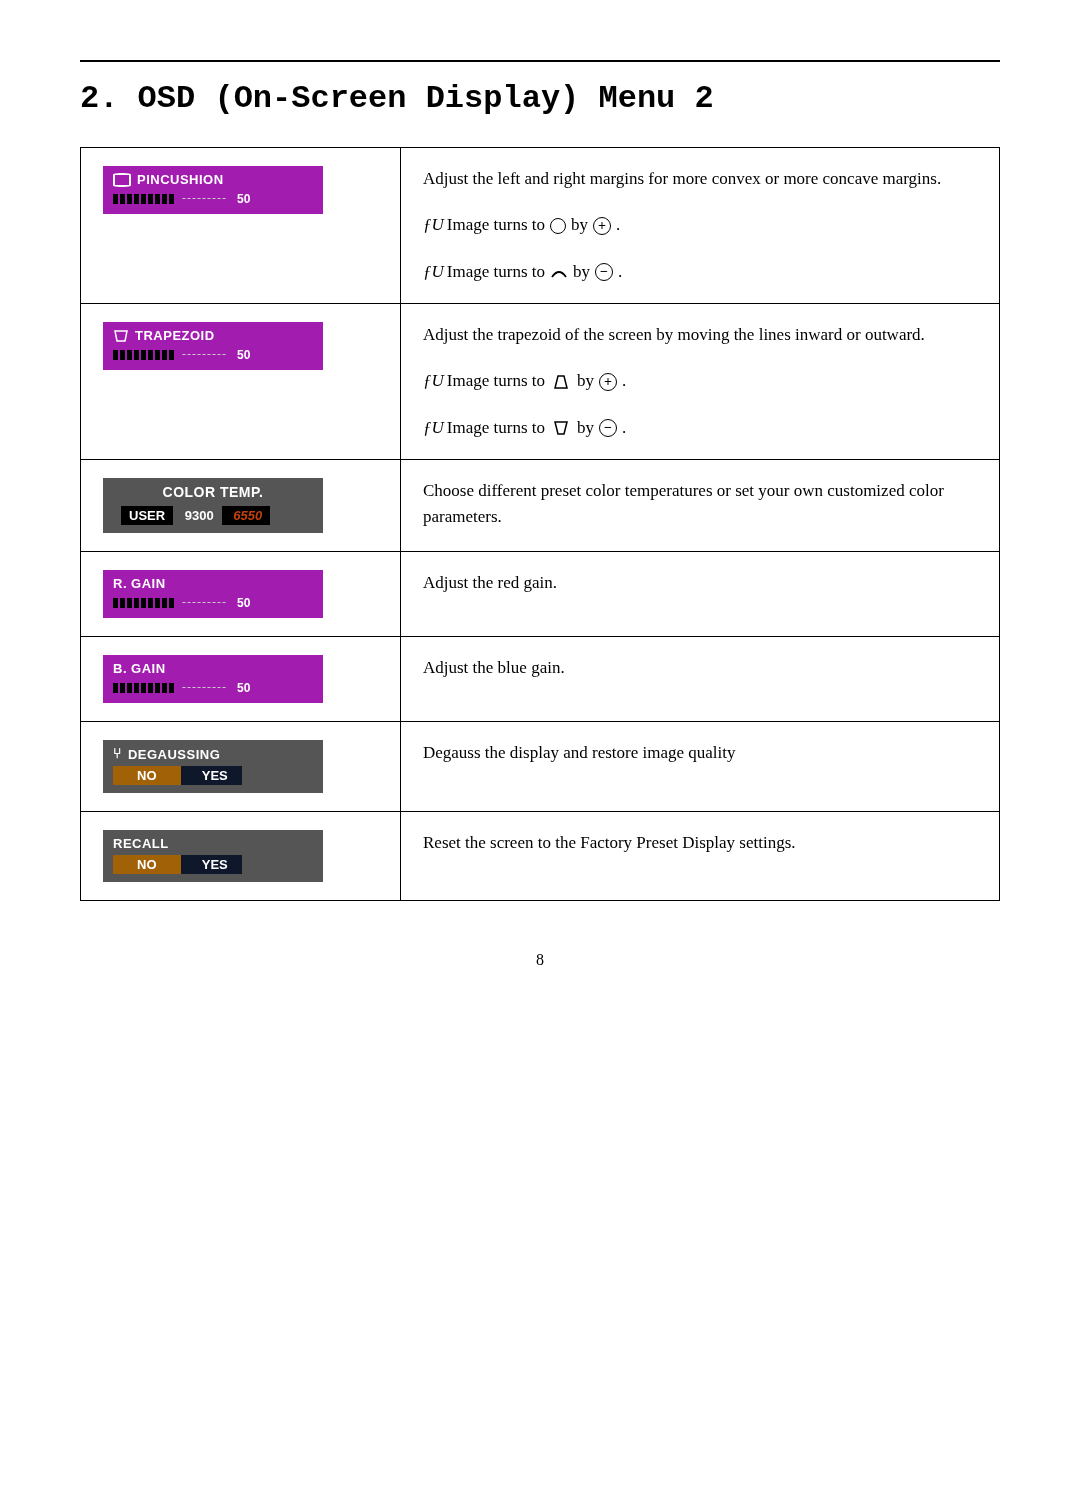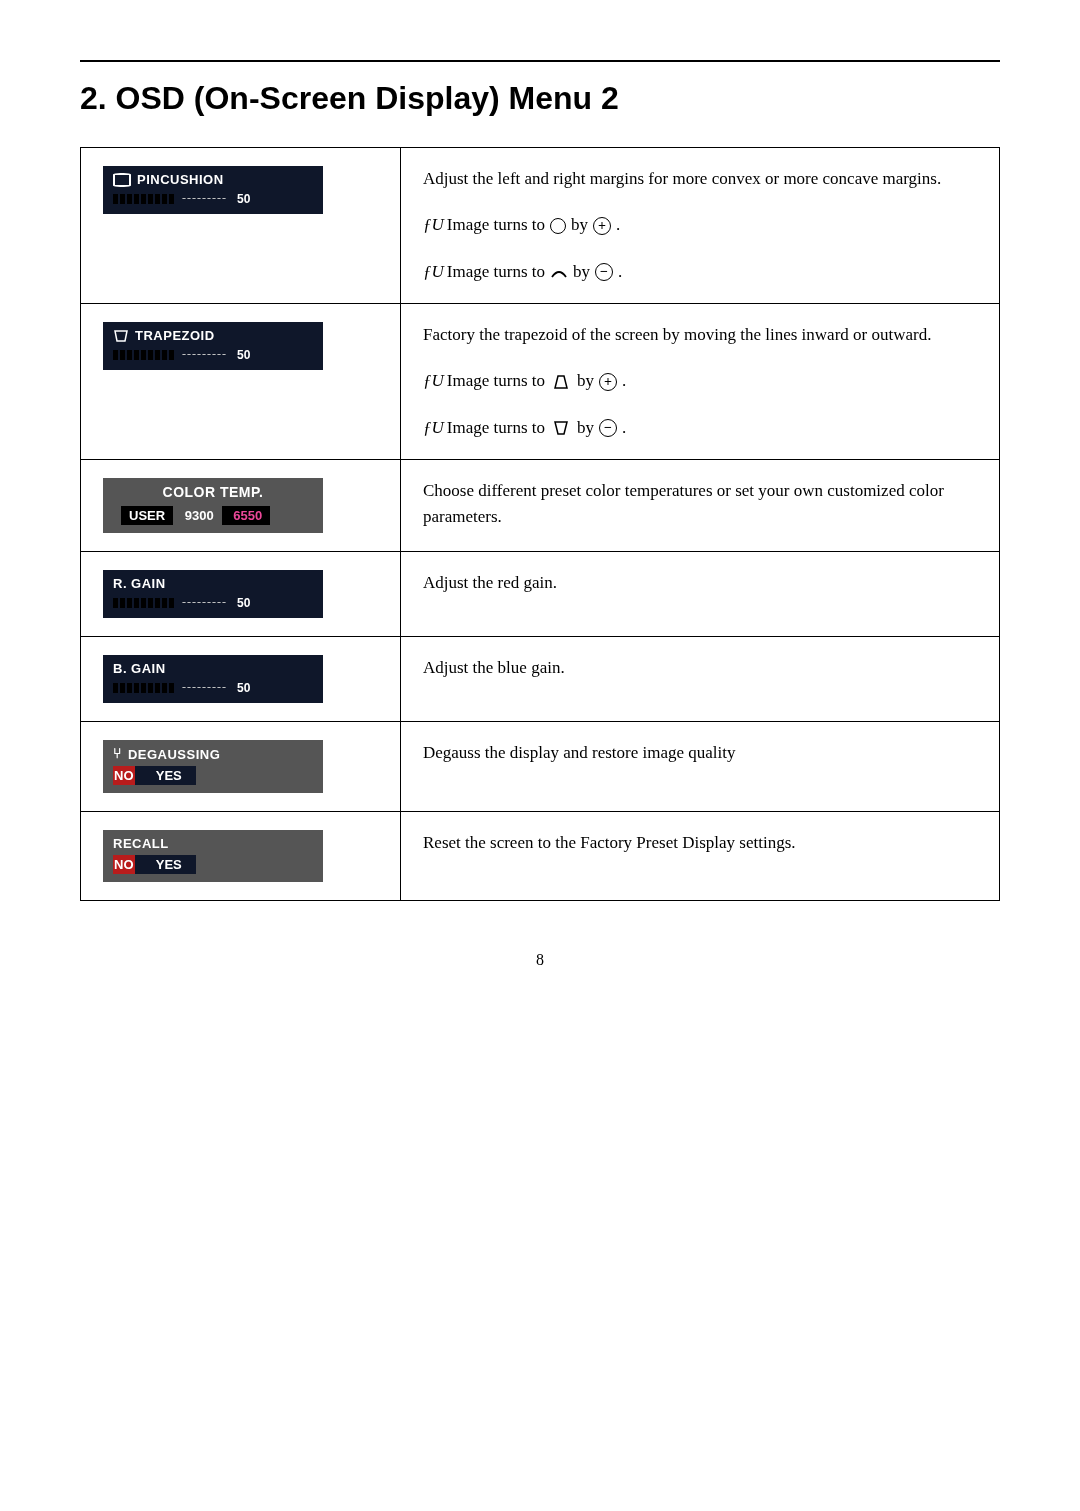--- a/index.html
+++ b/index.html
@@ -16,21 +16,21 @@
     .top-rule {
       border: none;
       border-top: 2px solid #000;
       margin-bottom: 18px;
     }
 
     .page-title {
       font-size: 32px;
       font-weight: bold;
       margin-bottom: 30px;
-      font-family: Liberation Sans, sans-serif;
+      font-family: Liberation Mono, monospace;
     }
 
     .main-table {
       width: 100%;
       border-collapse: collapse;
       border: 1.5px solid #000;
     }
 
     .main-table td {
       border: 1.5px solid #000;
@@ -43,21 +43,21 @@
     }
 
     .right-cell {
       font-size: 17px;
       line-height: 1.55;
     }
 
     
     .osd-widget {
       display: inline-block;
-      background: #0f172a;
+      background: #a21caf;
       padding: 6px 10px 8px 10px;
       min-width: 220px;
     }
 
     .osd-label {
       display: flex;
       align-items: center;
       gap: 6px;
       color: #ffffff;
       font-family: Arial, sans-serif;
@@ -135,44 +135,45 @@
     }
 
     .ct-9300 {
       background: #555555;
       color: #ffffff;
       padding: 2px 8px;
     }
 
     .ct-6550 {
       background: #000000;
-      color: #ec4899;
+      color: #c2410c;
       padding: 2px 8px;
+      font-style: italic;
     }
 
     
     .yn-widget {
       display: inline-block;
       background: #555555;
       padding: 6px 10px 8px 10px;
       min-width: 220px;
     }
 
     .yn-options {
       display: flex;
       gap: 0;
       font-family: Arial, sans-serif;
       font-size: 13px;
       font-weight: bold;
     }
 
     .yn-no {
-      background: #b91c1c;
-      color: #ffffff;
-      padding: 2px 1px;
+      background: #a16207;
+      color: #ffffff;
+      padding: 2px 24px;
     }
 
     .yn-yes {
       background: #0f172a;
       color: #ffffff;
       padding: 2px 14px;
     }
 
     .circle-icon {
       display: inline-block;
@@ -326,21 +327,21 @@
             <div class="bar-seg"></div>
             <div class="bar-seg"></div>
             <div class="bar-seg"></div>
           </div>
           <span class="bar-dots">---------</span>
           <span class="bar-value">50</span>
         </div>
       </div>
     </td>
     <td class="right-cell">
-      <span>Factory the trapezoid of the screen by moving the lines inward or outward.</span><br>
+      <span>Adjust the trapezoid of the screen by moving the lines inward or outward.</span><br>
       <div class="desc-line">
         <span class="italic-f">ƒU</span>
         <span>Image turns to</span>
         <svg width="20" height="14" viewBox="0 0 20 14" style="vertical-align:middle;margin:0 3px;">
           <polygon points="4,13 16,13 13,1 7,1" stroke="#000" stroke-width="1.5" fill="none"></polygon>
         </svg>
         <span>by</span>
         <span class="btn-plus">+</span>
         <span>.</span>
       </div>

